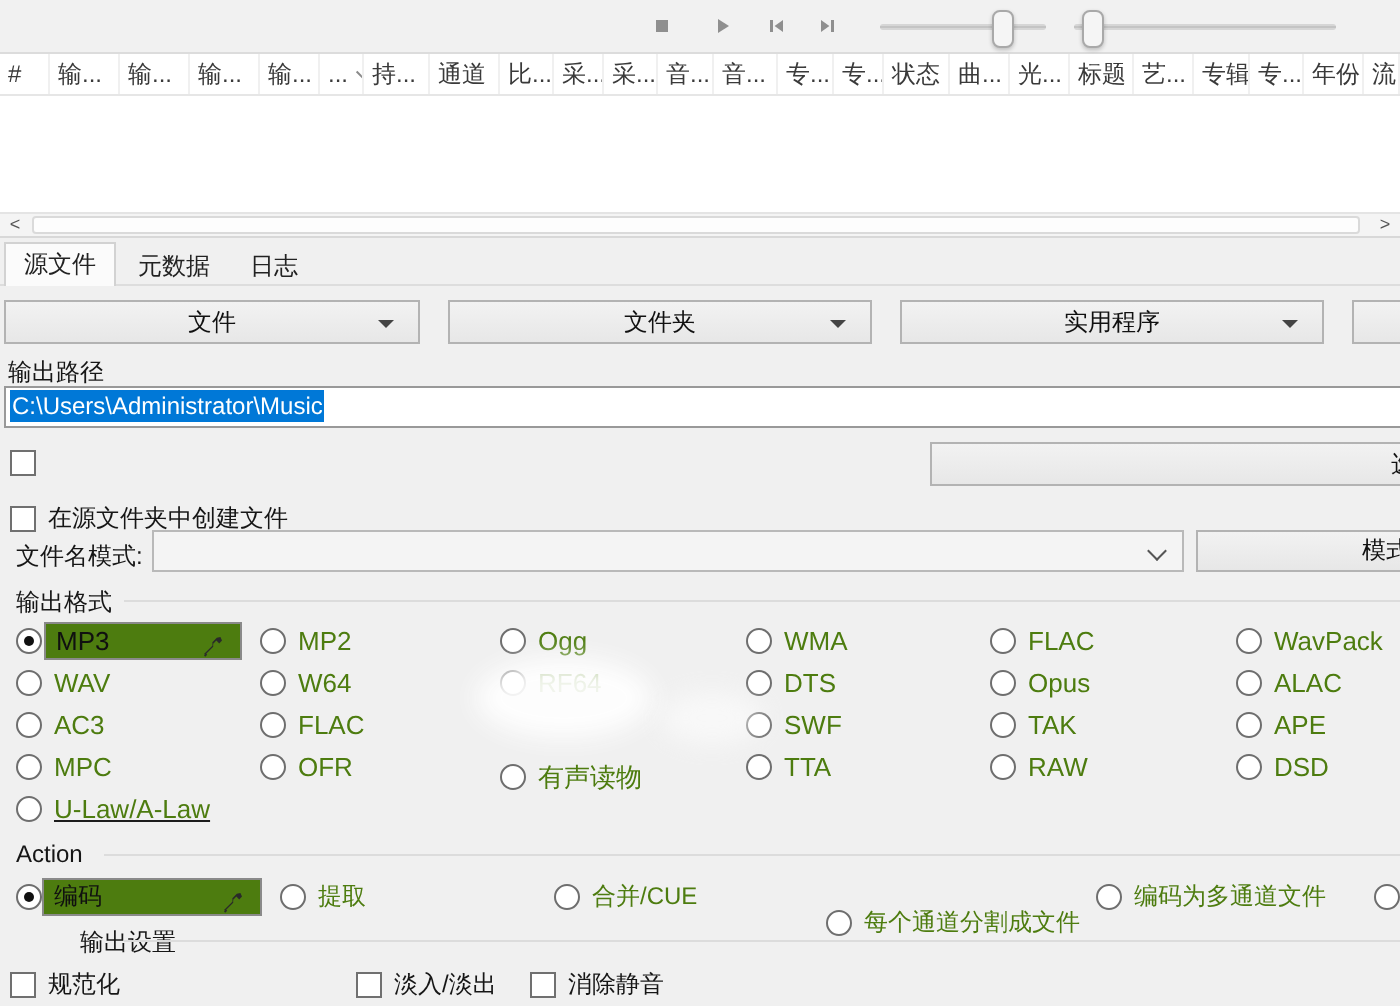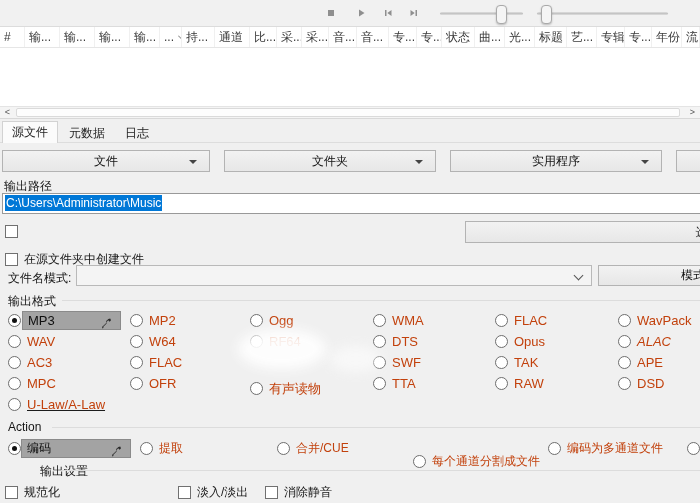--- a/index.html
+++ b/index.html
@@ -39,22 +39,22 @@
   .selzone{background:#0078d7;color:#fff;padding:1px 1px;}
   .pushbtn{position:absolute;height:22px;background:linear-gradient(#f2f2f2,#e7e7e7);border:1px solid #b3b3b3;box-sizing:border-box;text-align:center;line-height:20px;color:#111;}
   .cbrow{position:absolute;display:flex;align-items:center;}
   .cbbox{width:13px;height:13px;background:#fff;border:1px solid #707070;box-sizing:border-box;flex:0 0 auto;}
   .cbrow span.lbl{margin-left:6px;color:#161616;}
   .combo{position:absolute;background:#f4f4f4;border:1px solid #b9b9b9;box-sizing:border-box;}
   .combo .chev{position:absolute;right:9px;top:6px;width:6px;height:6px;border-right:1px solid #555;border-bottom:1px solid #555;transform:rotate(45deg);}
   .radio{position:absolute;display:flex;align-items:center;height:17px;}
   .rdot{width:13px;height:13px;border:1px solid #6e6e6e;border-radius:50%;background:#fff;box-sizing:border-box;flex:0 0 auto;position:relative;}
   .rdot.on::after{content:"";position:absolute;left:3px;top:3px;width:5px;height:5px;border-radius:50%;background:#111;}
-  .radio span.lbl{margin-left:6px;font-size:13px;color:#c2410c;white-space:nowrap;}
-  .cfgbox{position:absolute;height:19px;border:1px solid #8a8a8a;background:#a3a3a3;box-sizing:border-box;line-height:17px;padding-left:5px;font-size:13px;color:#101010;}
+  .radio span.lbl{margin-left:6px;font-size:13px;color:#4d7c0f;white-space:nowrap;}
+  .cfgbox{position:absolute;height:19px;border:1px solid #8a8a8a;background:#4d7c0f;box-sizing:border-box;line-height:17px;padding-left:5px;font-size:13px;color:#101010;}
   .cfgbox svg{position:absolute;right:4px;top:3px;}
   .blurpatch{position:absolute;background:#fff;border-radius:50%;filter:blur(6px);pointer-events:none;}
 </style>
 </head>
 <body>
 
 <div id="app">
 
   <div class="toolbar">
     <div id="transport">
@@ -210,21 +210,21 @@
         <span class="lbl">TAK</span>
       </div>
       <div class="radio" style="left: 495px; top: 375px;">
         <div class="rdot"></div>
         <span class="lbl">RAW</span>
       </div>
       <div class="radio" style="left: 618px; top: 312px;">
         <div class="rdot"></div>
         <span class="lbl">WavPack</span>
       </div>
-      <div class="radio" style="left: 618px; top: 333px; font-style: italic;">
+      <div class="radio" style="left: 618px; top: 333px;">
         <div class="rdot"></div>
         <span class="lbl">ALAC</span>
       </div>
       <div class="radio" style="left: 618px; top: 354px;">
         <div class="rdot"></div>
         <span class="lbl">APE</span>
       </div>
       <div class="radio" style="left: 618px; top: 375px;">
         <div class="rdot"></div>
         <span class="lbl">DSD</span>

